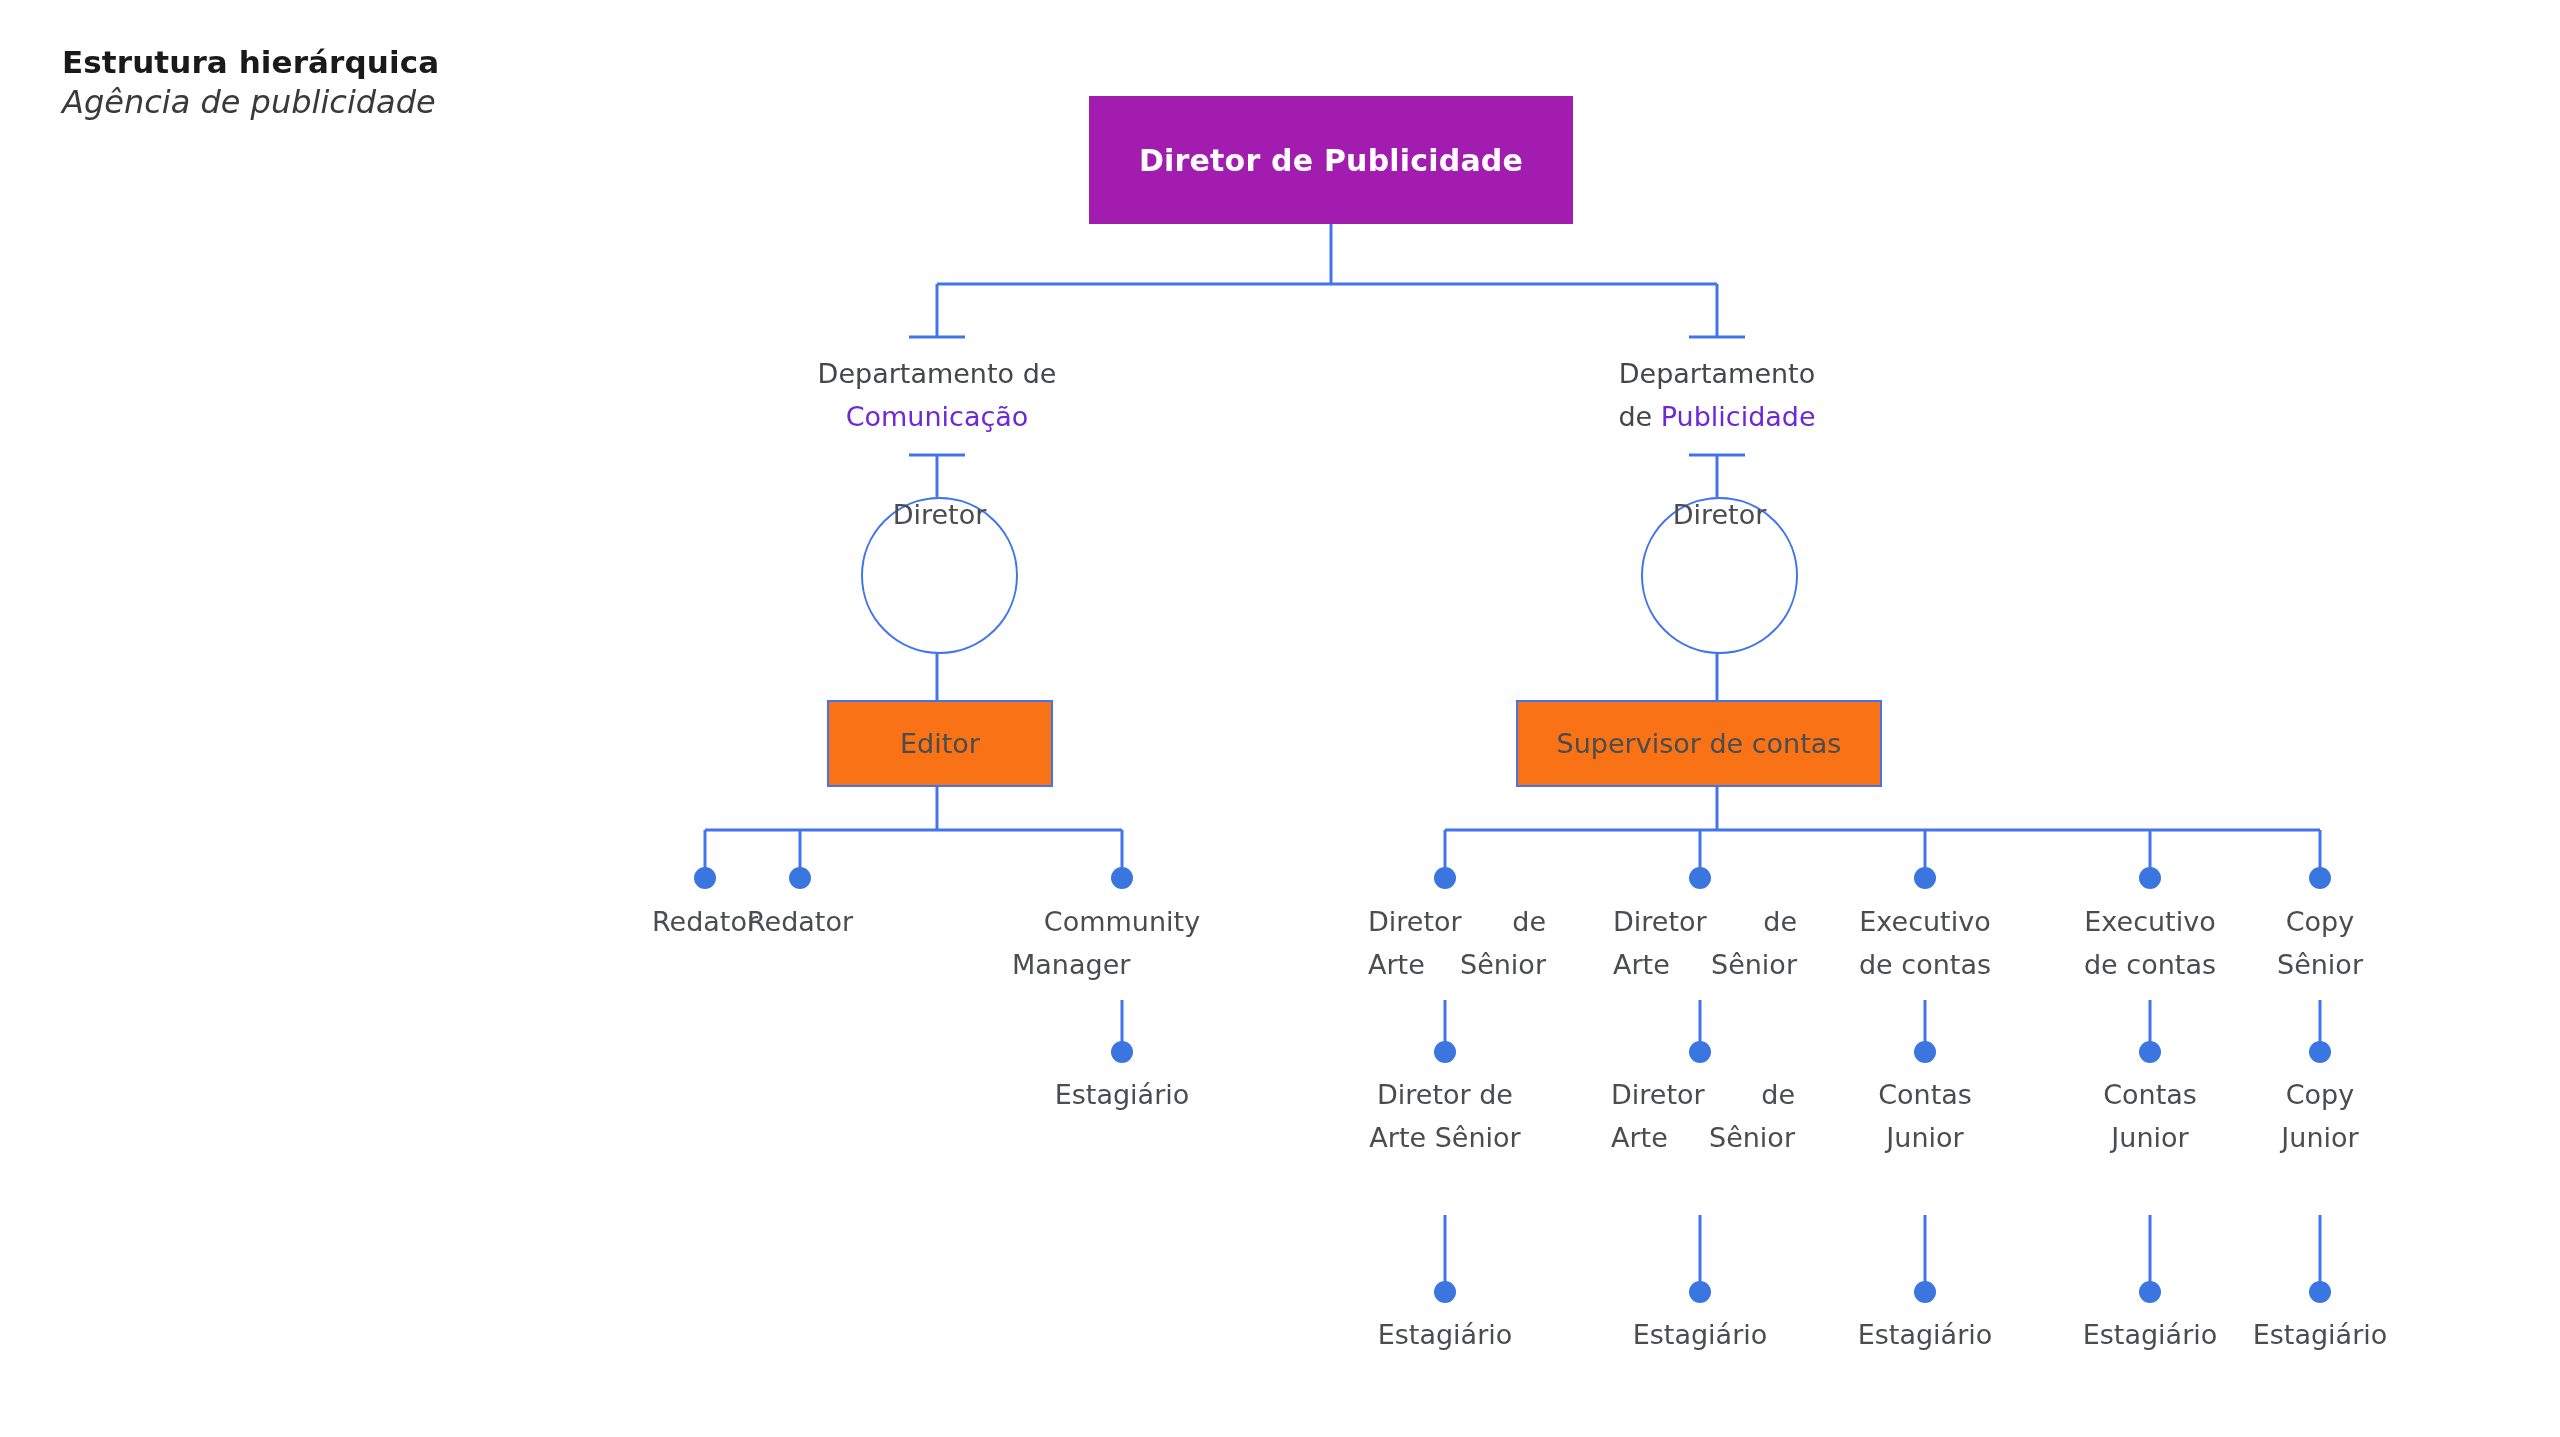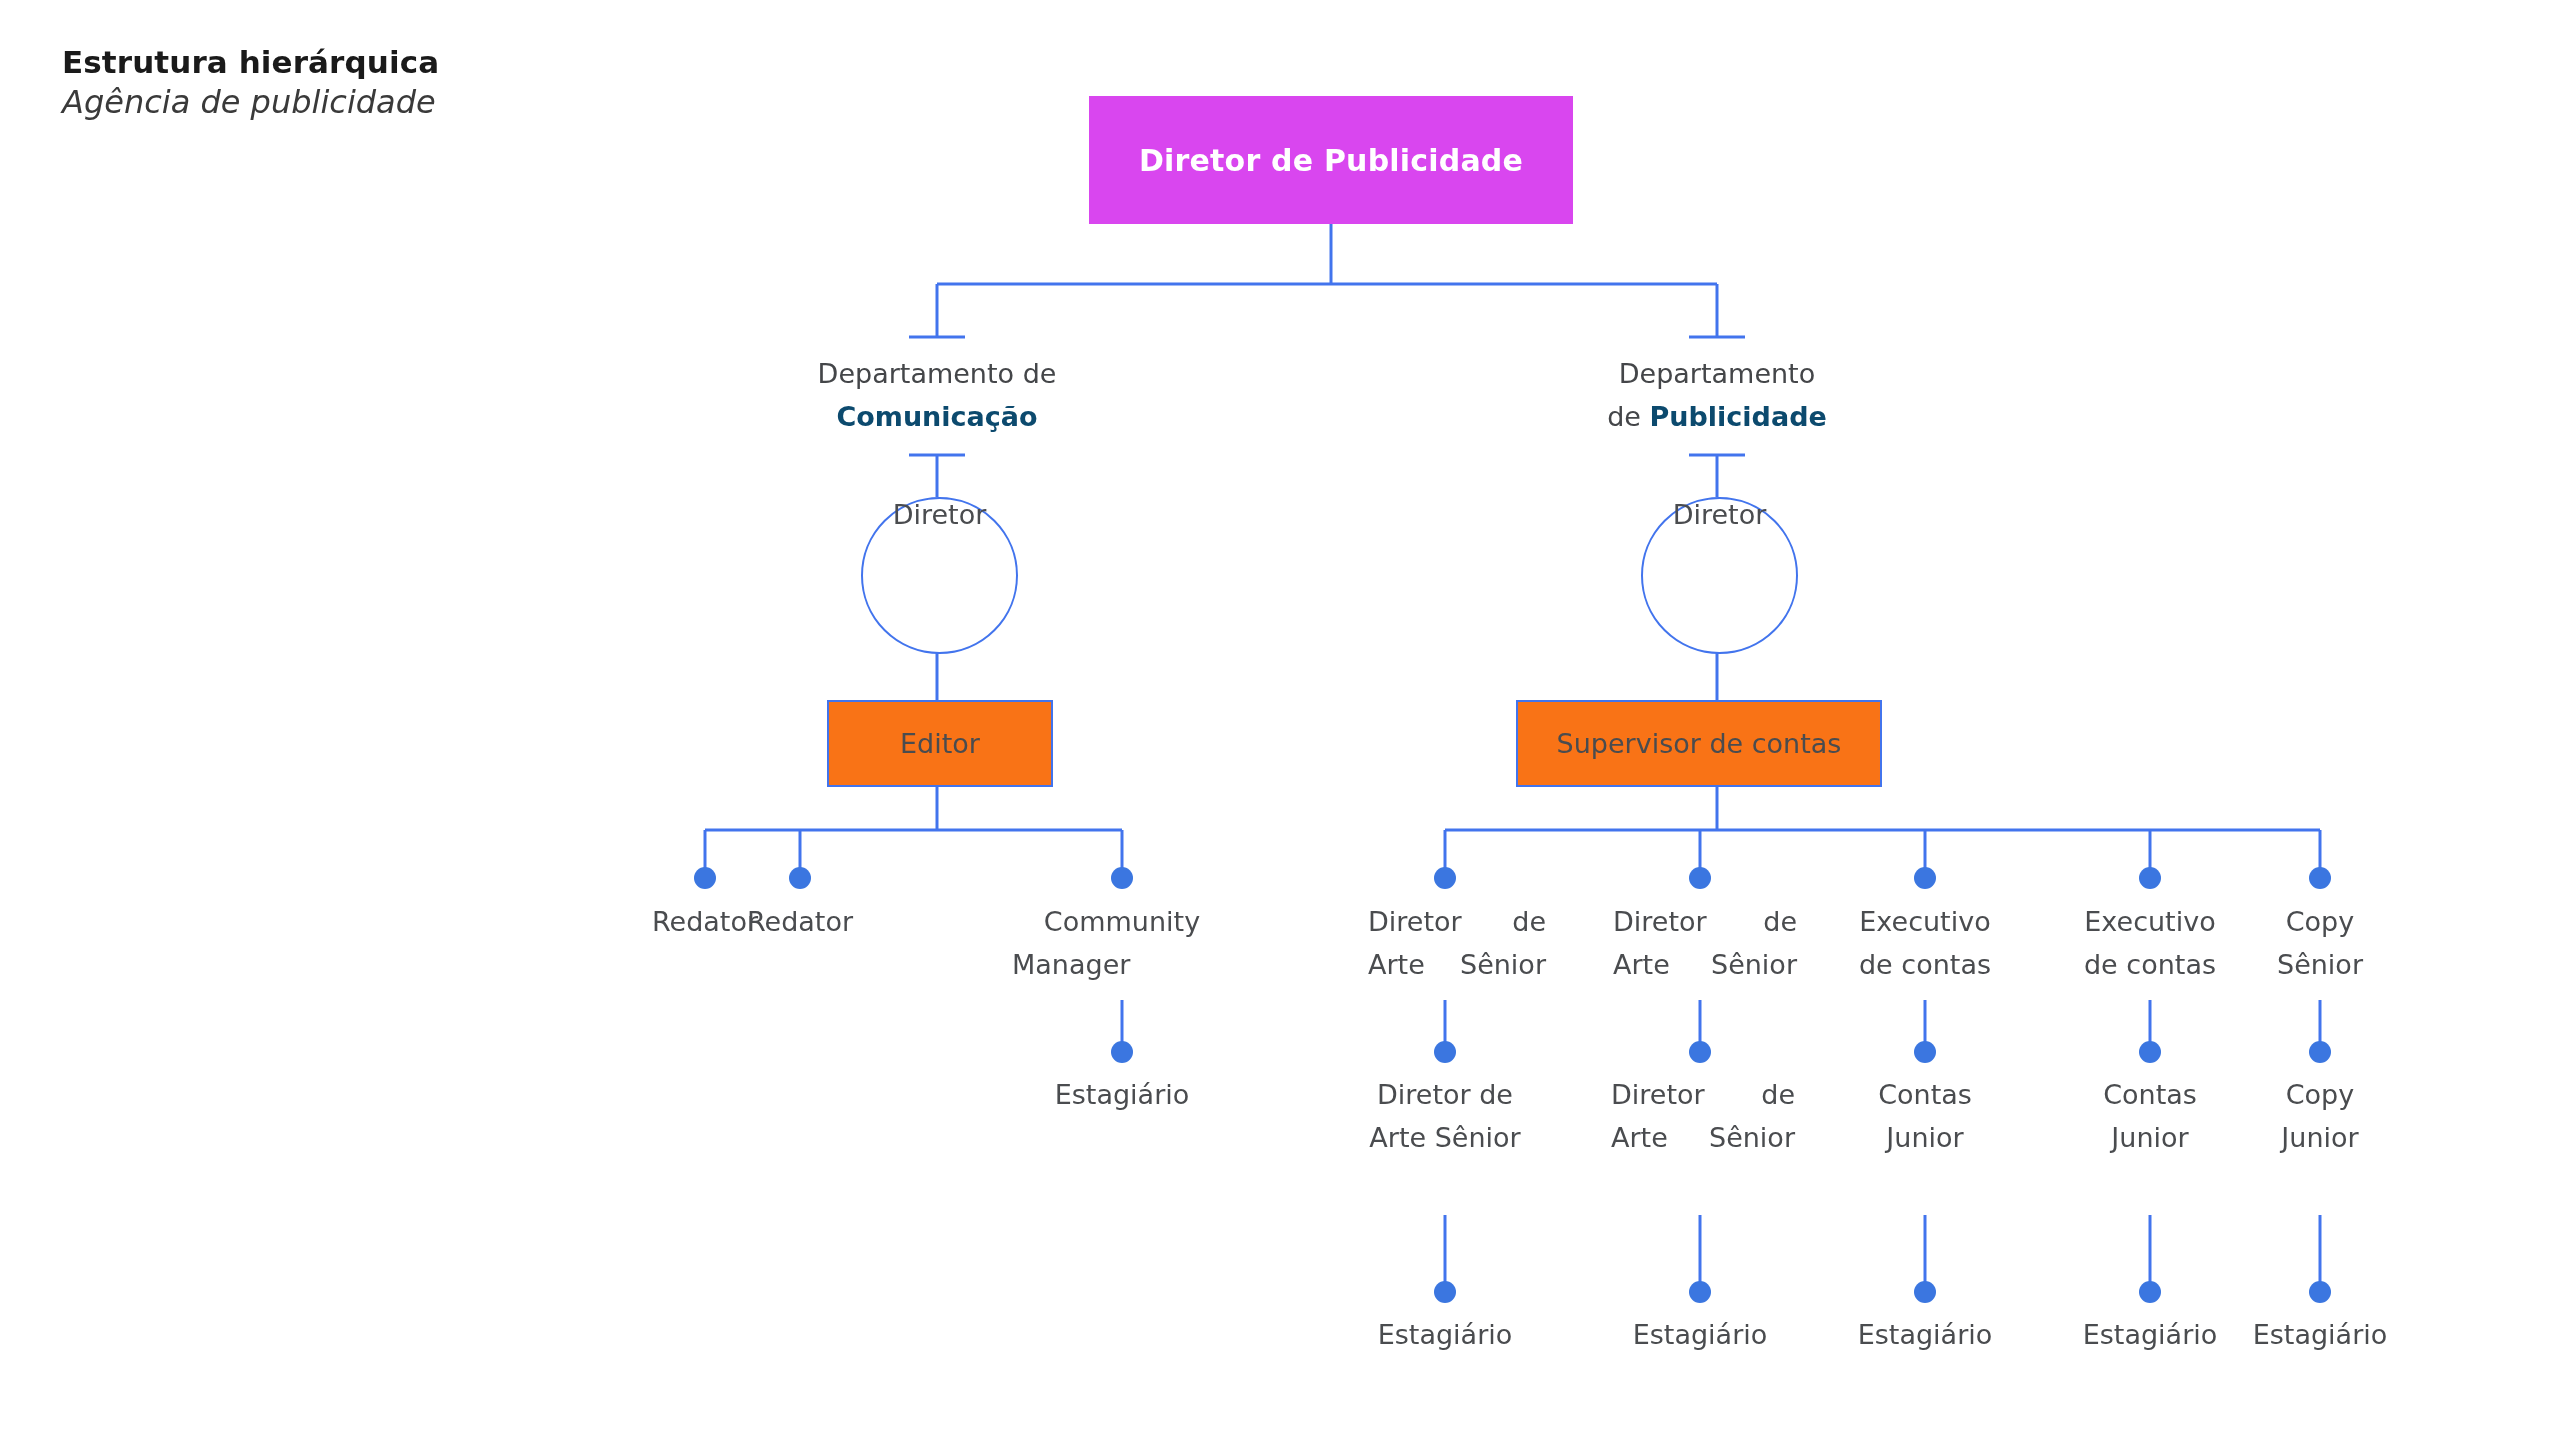--- a/index.html
+++ b/index.html
@@ -20,34 +20,34 @@
   }
   .hdr .t2{
     font-size:32px;font-weight:normal;color:#3a3a3a;
     line-height:40px;
     font-style:italic;
   }
 
   .rootbox{
     position:absolute;
     left:1089px;top:96px;width:484px;height:128px;
-    background:#d946ef;
+    background:#a21caf;
     display:flex;align-items:center;justify-content:center;
   }
   .rootbox span{
     color:#ffffff;font-size:30px;font-weight:bold;letter-spacing:.2px;
   }
 
   .deptlabel{
     position:absolute;
     text-align:center;
     font-size:27px;color:#444649;line-height:43px;
     font-weight:normal;
   }
-  .deptlabel b{font-weight:bold;color:#0c4a6e;}
+  .deptlabel b{font-weight:normal;color:#6d28d9;}
 
   .circlenode{
     position:absolute;
     border:2px solid #4274ED;
     border-radius:50%;
     background:#ffffff;
     display:flex;align-items:flex-start;justify-content:center;
   }
   .circlenode span{font-size:27px;color:#4a4c4f;font-weight:normal;}
 

